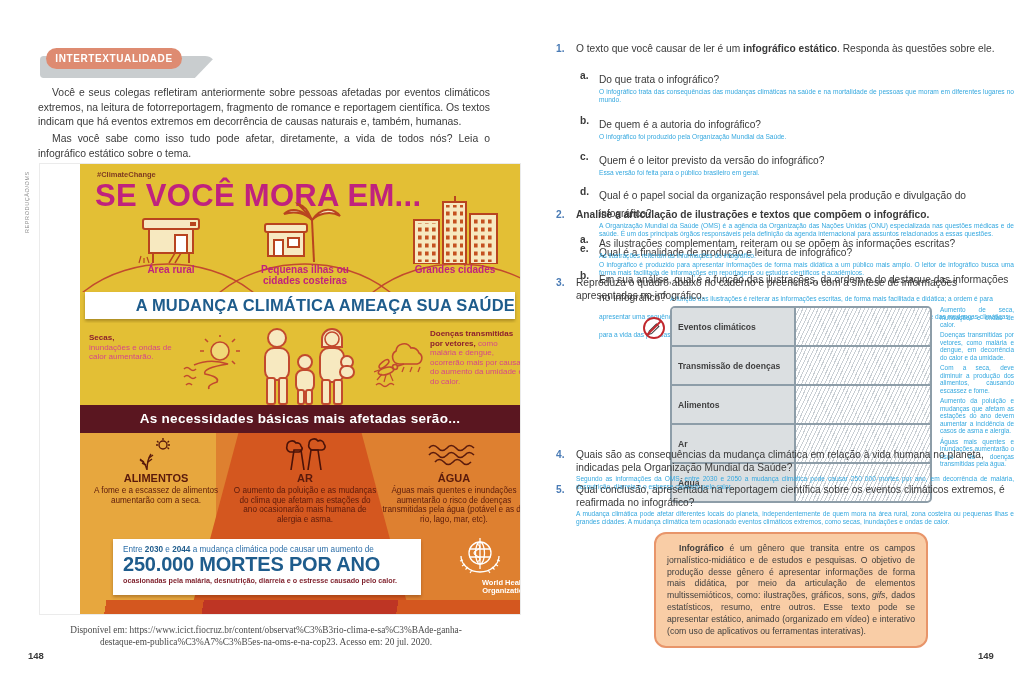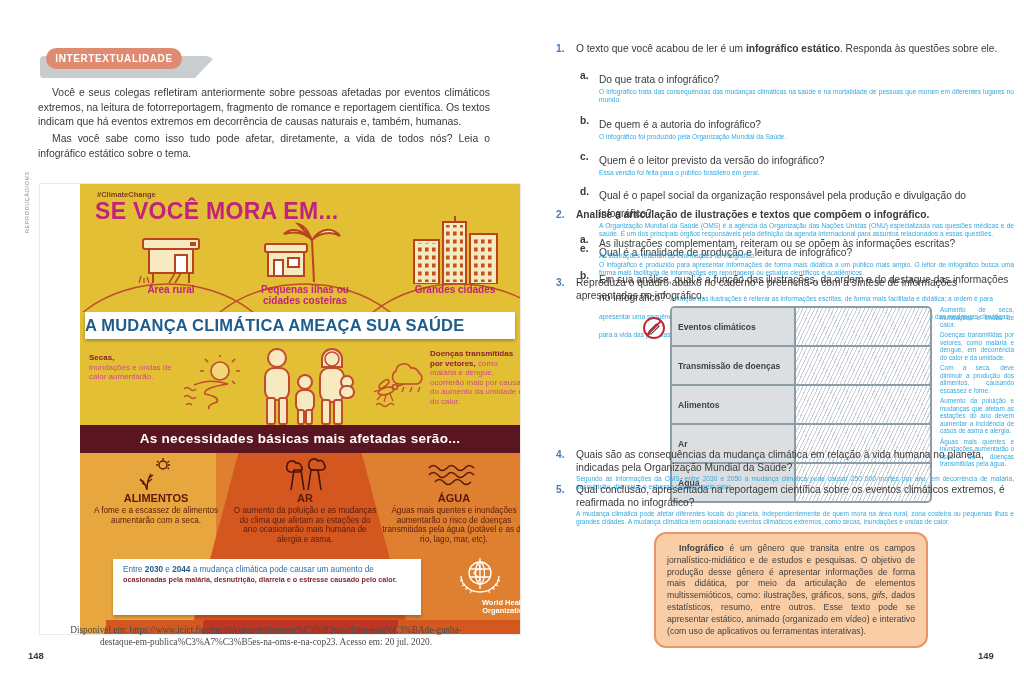--- a/index.html
+++ b/index.html
@@ -11,31 +11,31 @@
   .badge-wrap{position:absolute;left:40px;top:48px;width:200px;height:30px;}
   .badge-shadow{position:absolute;left:0px;top:8px;width:176px;height:22px;background:#C9CDCF;
           border-radius:4px 12px 12px 4px;clip-path:polygon(0 0,100% 0,88% 100%,0 100%);}
   .badge{position:absolute;left:6px;top:0;width:136px;height:21px;background:#DE8B71;border-radius:11px;
           color:#fff;font-weight:bold;font-size:10px;letter-spacing:.6px;text-align:center;line-height:21px;}
   .intro{position:absolute;left:38px;width:452px;font-size:10.4px;line-height:14.6px;
           text-align:justify;text-indent:14px;margin:0;}
   .intro.p1{top:86px;}
   .intro.p2{top:132px;}
   
-  .ig{position:absolute;left:40px;top:184px;width:440px;height:450px;box-shadow:0 0 0 1px rgba(0,0,0,.08);padding-left:40px;}
+  .ig{position:absolute;left:40px;top:164px;width:440px;height:450px;box-shadow:0 0 0 1px rgba(0,0,0,.08);padding-left:40px;}
   .ig-top{position:relative;height:128px;background:#E3BF35;overflow:hidden;}
   .ig-hash{position:absolute;left:17px;top:6px;font-size:7.5px;font-weight:bold;color:#7E3A22;}
-  .ig-title{position:absolute;left:15px;top:14px;font-size:23px;font-weight:800;color:#C0227E;letter-spacing:.3px;}
+  .ig-title{position:absolute;left:15px;top:14px;font-size:31px;font-weight:800;color:#C0227E;letter-spacing:.3px;}
   .hills{position:absolute;left:0;top:92px;width:450px;height:36px;}
   .loc-icon{position:absolute;}
   .loc-label{position:absolute;top:101px;font-size:10px;font-weight:bold;color:#C0227E;
           text-align:center;line-height:10.5px;}
   .ig-banner{position:relative;height:31px;background:#E3BF35;}
   .ig-banner .white{position:absolute;left:5px;right:5px;top:0;height:27px;background:#fff;
-          box-shadow:0 2px 3px rgba(60,40,0,.35);text-align:left;line-height:27px;
+          box-shadow:0 2px 3px rgba(60,40,0,.35);text-align:right;line-height:27px;
           font-size:16.5px;font-weight:800;color:#1E5C8C;letter-spacing:.2px;}
   .ig-mid{position:relative;height:82px;background:#E3BF35;overflow:hidden;}
   .fact{position:absolute;font-size:8px;line-height:9.6px;}
   .fact.left{left:9px;top:10px;width:90px;}
   .fact.right{left:350px;top:6px;width:96px;}
   .fact .b{font-weight:bold;color:#8C1F2E;}
   .fact .r{color:#D6478A;}
   .ig-needs-banner{height:28px;background:#5A1620;color:#fff;text-align:center;
           font-size:13.5px;font-weight:bold;line-height:27px;letter-spacing:.3px;}
   .ig-bottom{position:relative;height:181px;background:linear-gradient(90deg,#E7A73E 0 31%,#DE8030 31% 100%);overflow:hidden;}
@@ -261,20 +261,21 @@
               <path d="M2 13 q4 -5 9 0 q4 5 9 0 q4 -5 9 0 q4 5 9 0 q4 -5 9 0"></path>
               <path d="M8 20 q4 -5 9 0 q4 5 9 0 q4 -5 9 0 q4 5 9 0"></path>
             </g>
           </svg>
         </div>
         <div class="t">ÁGUA</div>
         <div class="d">Águas mais quentes e inundações aumentarão o risco de doenças transmitidas pela água (potável e as de rio, lago, mar, etc).</div>
       </div>
       <div class="stat">
         <div class="l1"><span>Entre </span><span class="y">2030</span><span> e </span><span class="y">2044</span><span> a mudança climática pode causar um aumento de</span></div>
+        <div class="l2">250.000 MORTES POR ANO</div>
         <div class="l3">ocasionadas pela malária, desnutrição, diarreia e o estresse causado pelo calor.</div>
       </div>
       <div class="who">
         <svg style="margin:0 auto" width="44" height="42" viewBox="0 0 44 42">
           <g stroke="#fff" stroke-width="1.3" fill="none">
             <circle cx="22" cy="17" r="11"></circle>
             <ellipse cx="22" cy="17" rx="4.5" ry="11"></ellipse>
             <path d="M11.5 13 h21 M11.5 21 h21"></path>
             <line x1="22" y1="2" x2="22" y2="33"></line>
             <path d="M19 8 q6 3 0 6 q-6 3 0 6 q6 3 0 6"></path>
@@ -289,21 +290,21 @@
   </div>
 
   <p class="source"><span>Disponível em: https://www.icict.fiocruz.br/content/observat%C3%B3rio-clima-e-sa%C3%BAde-ganha-</span><br><span>destaque-em-publica%C3%A7%C3%B5es-na-oms-e-na-cop23. Acesso em: 20 jul. 2020.</span></p>
   <div class="pageno l">148</div>
 
   <div class="rp">
 
     <div class="qz" style="top:42px">
       <div class="q-head">
         <span class="q-num">1.</span>
-        <span class="q-body"><span>O texto que você acabou de ler é um </span><span class="bold">infográfico estático</span><span>. Responda às questões sobre ele.</span></span>
+        <span class="q-body"><span>O texto que você causar de ler é um </span><span class="bold">infográfico estático</span><span>. Responda às questões sobre ele.</span></span>
       </div>
       <div class="sub" style="margin-top:14px">
         <span class="sub-letter">a.</span>
         <span class="sub-body"><span class="sub-q">Do que trata o infográfico?</span>
         <div class="ans">O infográfico trata das consequências das mudanças climáticas na saúde e na mortalidade de pessoas que moram em diferentes lugares no mundo.</div></span>
       </div>
       <div class="sub" style="margin-top:10px">
         <span class="sub-letter">b.</span>
         <span class="sub-body"><span class="sub-q">De quem é a autoria do infográfico?</span>
         <div class="ans" style="text-align:left">O infográfico foi produzido pela Organização Mundial da Saúde.</div></span>

